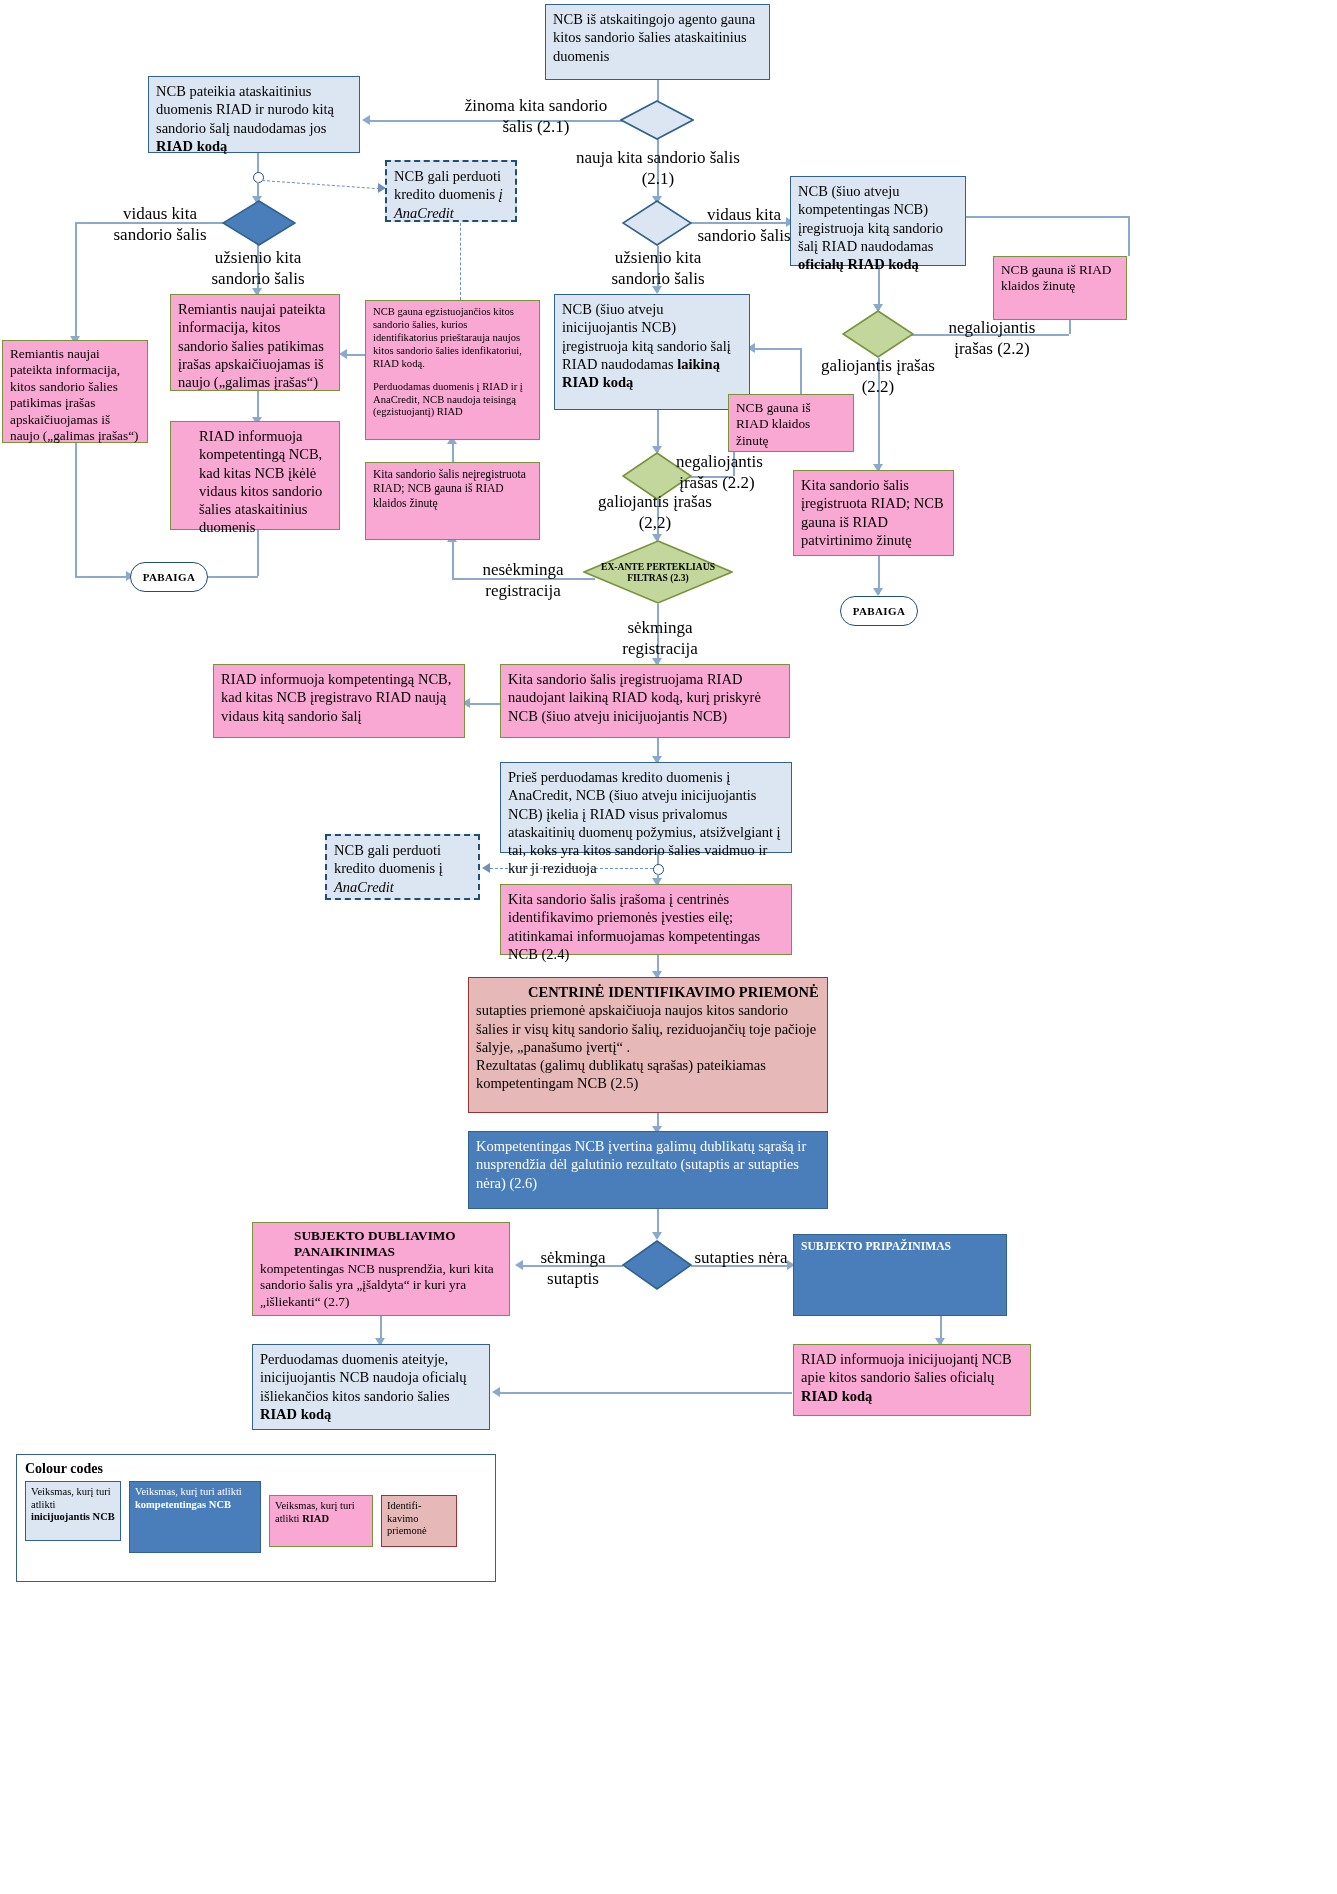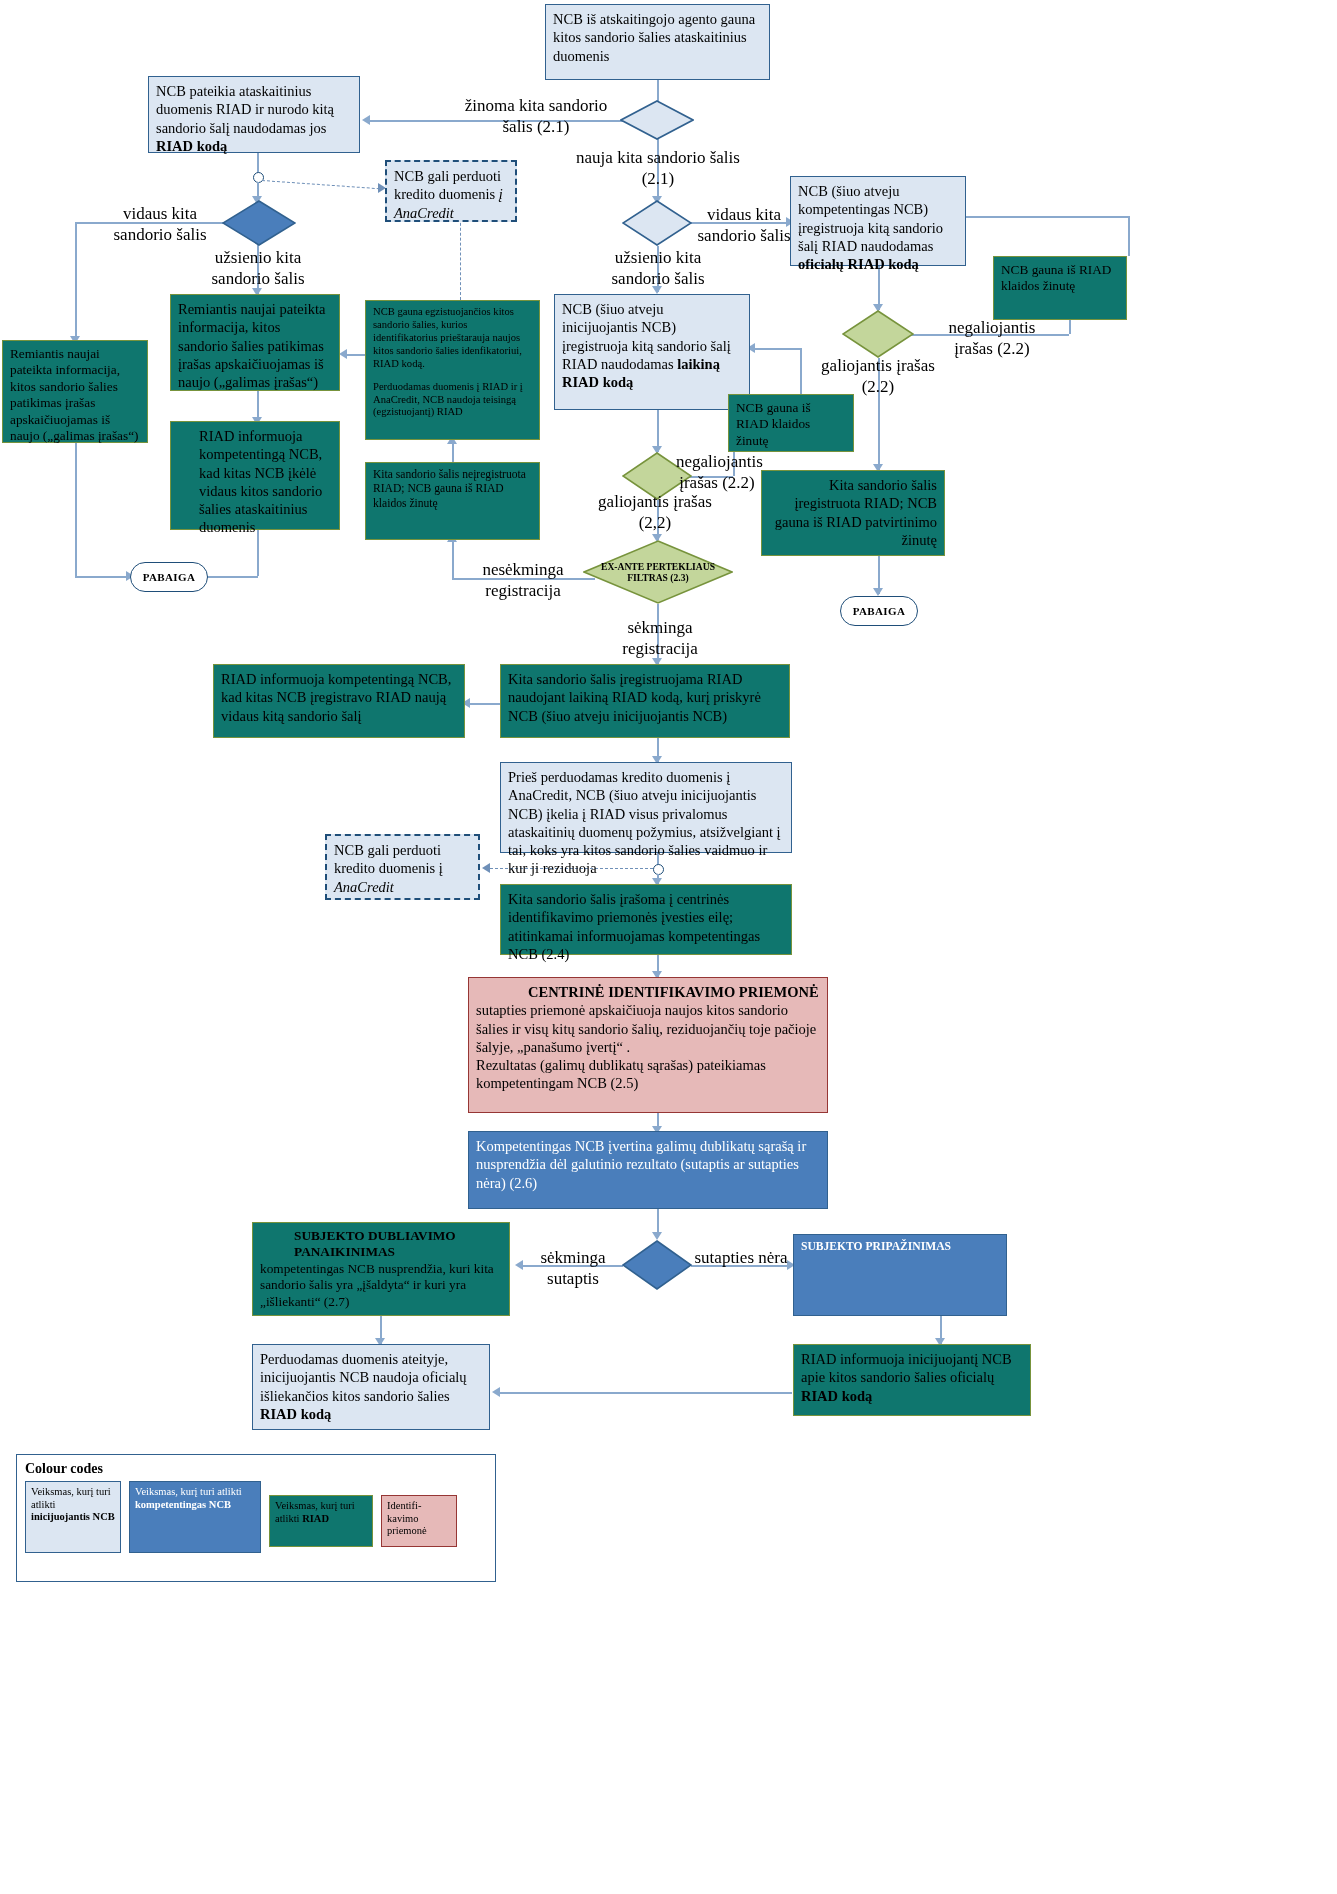--- a/index.html
+++ b/index.html
@@ -5,21 +5,21 @@
   html,body{margin:0;padding:0;background:#ffffff;}
   body{font-family:"Liberation Serif", serif; color:#000;}
   #canvas{position:relative;width:1337px;height:1894px;overflow:hidden;background:#fff;}
 
   .node{position:absolute;box-sizing:border-box;display:flex;align-items:flex-start;}
   .node .txt{display:block;width:100%;}
 
   
   .blue-light{background:#dce6f2;border:1.6px solid #31618f;}
   .blue-dark{background:#4a7ebb;border:1.6px solid #31618f;color:#ffffff;}
-  .green{background:#0f766e;border:1.6px solid #77933c;}
+  .green{background:#f9a8d4;border:1.6px solid #77933c;}
   .red{background:#e6b9b8;border:1.6px solid #963634;}
   .dashed{background:#dce6f2;border:2.4px dashed #1f4e79;}
 
   .t11{font-size:14.5px;line-height:1.26;}
   .t10{font-size:13.3px;line-height:1.24;}
   .t9{font-size:11.6px;line-height:1.23;}
   .t8{font-size:10.6px;line-height:1.22;}
   .pad{padding:5px 7px;}
   .b{font-weight:bold;}
   .i{font-style:italic;}
@@ -229,21 +229,21 @@
   </div>
 
   <div class="node green pad t10" style="left:993px;top:256px;width:134px;height:64px;">
     <span class="txt">NCB gauna iš RIAD klaidos žinutę</span>
   </div>
 
   <div class="node green pad t10" style="left:728px;top:394px;width:126px;height:58px;">
     <span class="txt">NCB gauna iš RIAD klaidos žinutę</span>
   </div>
 
-  <div class="node green pad t11" style="left:761px;top:470px;width:184px;height:86px;text-align:right;">
+  <div class="node green pad t11" style="left:793px;top:470px;width:161px;height:86px;">
     <span class="txt">Kita sandorio šalis įregistruota RIAD; NCB gauna iš RIAD patvirtinimo žinutę</span>
   </div>
 
   <div class="node green pad t11" style="left:213px;top:664px;width:252px;height:74px;">
     <span class="txt">RIAD informuoja kompetentingą NCB, kad kitas NCB įregistravo RIAD naują vidaus kitą sandorio šalį</span>
   </div>
 
   <div class="node green pad t11" style="left:500px;top:664px;width:290px;height:74px;">
     <span class="txt">Kita sandorio šalis įregistruojama RIAD naudojant laikiną RIAD kodą, kurį priskyrė NCB (šiuo atveju inicijuojantis NCB)</span>
   </div>
@@ -348,21 +348,21 @@
   <div class="elabel t10" style="left:676px;top:452px;width:82px;">negaliojantis įrašas (2.2)</div>
   <div class="elabel t10" style="left:580px;top:492px;width:150px;">galiojantis įrašas (2,2)</div>
   <div class="elabel t10" style="left:452px;top:560px;width:142px;">nesėkminga registracija</div>
   <div class="elabel t10" style="left:590px;top:618px;width:140px;">sėkminga registracija</div>
   <div class="elabel t10" style="left:524px;top:1248px;width:98px;">sėkminga sutaptis</div>
   <div class="elabel t10" style="left:692px;top:1248px;width:98px;">sutapties nėra</div>
 
   <div id="legend" style="left:16px;top:1454px;width:480px;height:128px;">
     <div class="title">Colour codes</div>
     <div class="lgrow">
-      <div class="lgbox blue-light" style="width:96px;height:72px;">
+      <div class="lgbox blue-light" style="width:96px;height:60px;">
         <span>Veiksmas, kurį turi atlikti </span><span class="b">inicijuojantis NCB</span>
       </div>
       <div class="lgbox blue-dark" style="width:132px;height:72px;">
         <span>Veiksmas, kurį turi atlikti </span><span class="b">kompetentingas NCB</span>
       </div>
       <div class="lgbox green" style="width:104px;height:52px;align-self:flex-start;margin-top:14px;">
         <span>Veiksmas, kurį turi atlikti </span><span class="b">RIAD</span>
       </div>
       <div class="lgbox red" style="width:76px;height:52px;align-self:flex-start;margin-top:14px;">
         <span>Identifi-kavimo priemonė</span>

